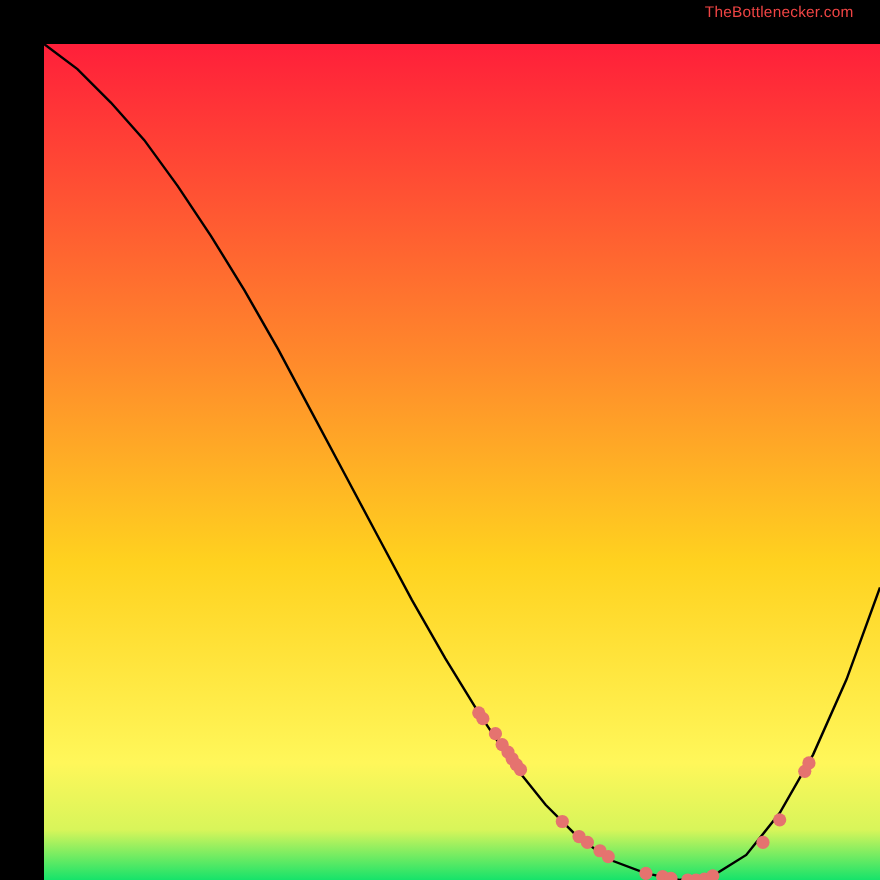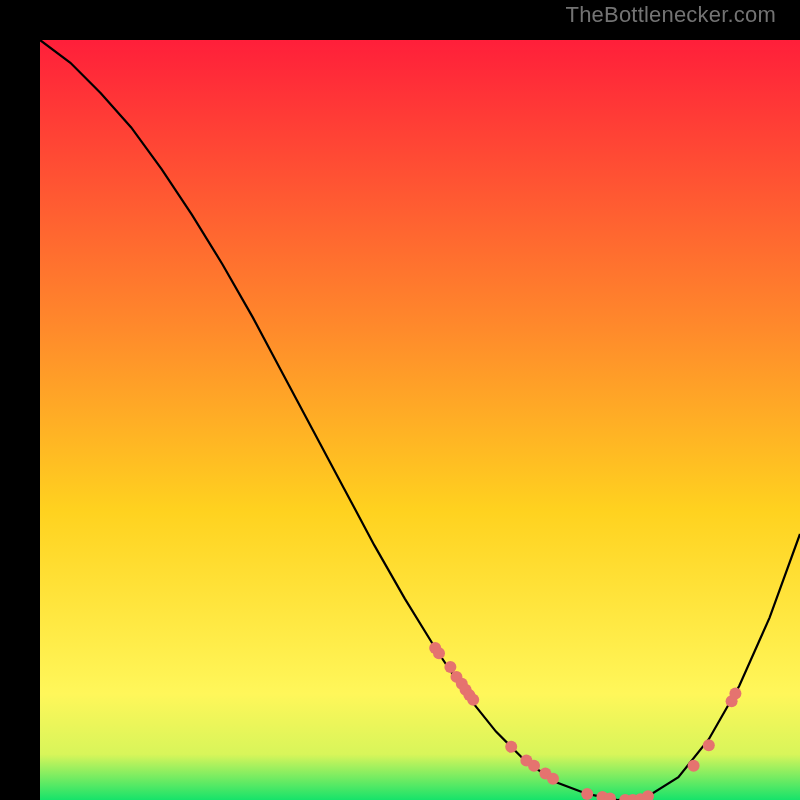--- a/index.html
+++ b/index.html
@@ -16,22 +16,22 @@
     left: 20px;
     top: 20px;
     width: 760px;
     height: 760px;
     background: #000;
   }
   .watermark {
     position: absolute;
     top: 2px;
     right: 24px;
-    color: #737373;
-    font-size: 22px;
+    color: #ef4444;
+    font-size: 14px;
     font-weight: 500;
     letter-spacing: 0.2px;
     z-index: 10;
     font-family: Arial, Helvetica, sans-serif;
   }
   .plot {
     position: absolute;
     left: 20px;
     top: 20px;
     width: 760px;

